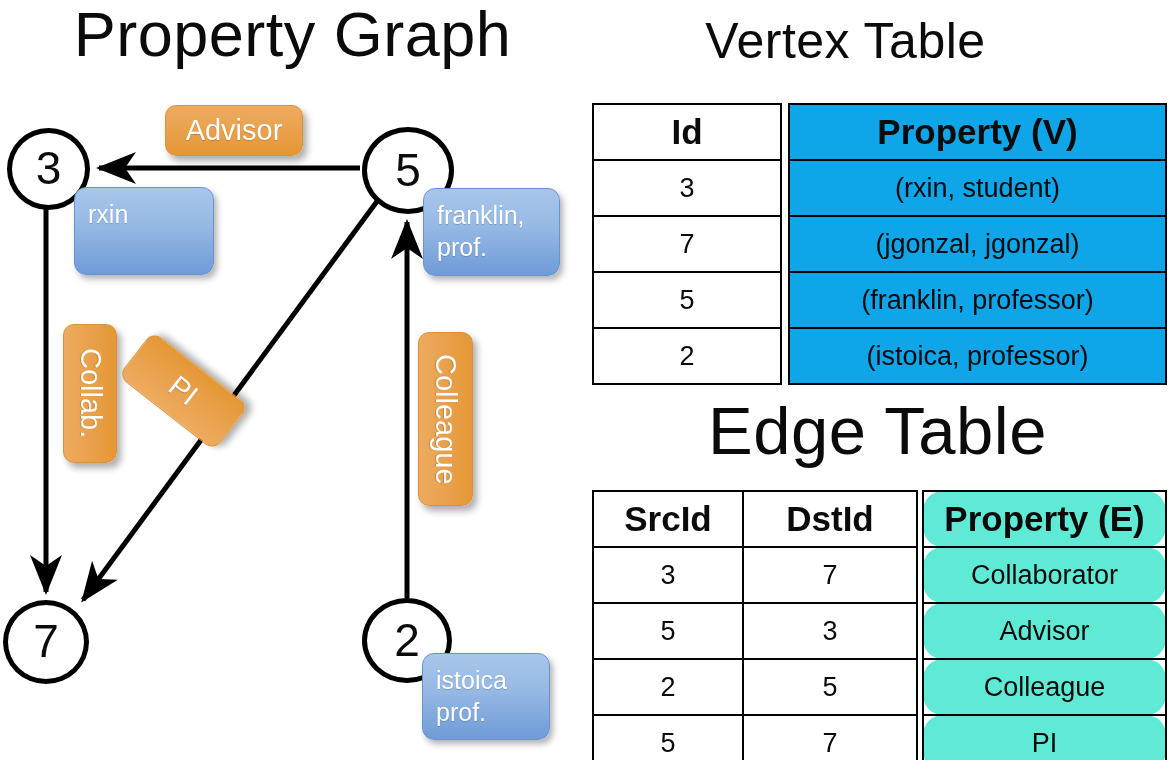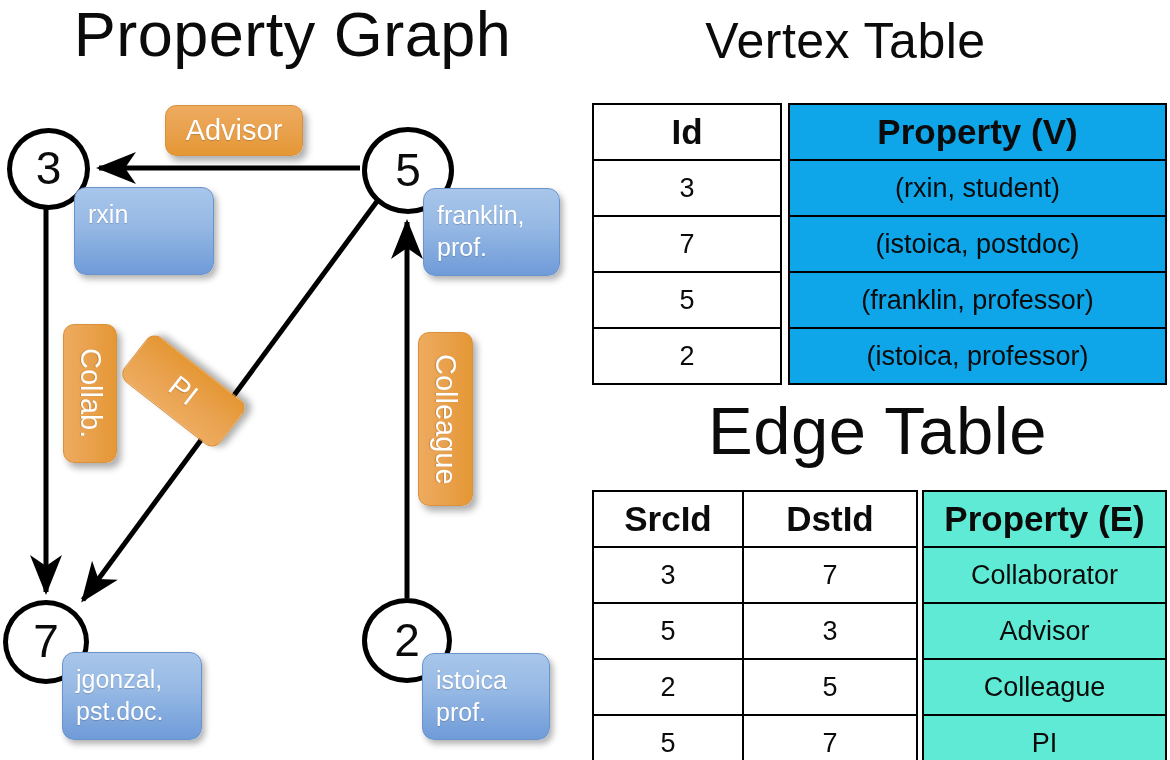--- a/index.html
+++ b/index.html
@@ -137,21 +137,21 @@
     font-weight: 700;
     font-size: 35px;
   }
   .tbl td { font-size: 27px; }
 
   #vertex-table { left: 592px; top: 103px; width: 573px; }
   #vertex-table th, #vertex-table td { height: 54px; }
   #vertex-table .prop-col { background: #0ea5e9; }
 
   #edge-table { left: 592px; top: 490px; width: 573px; }
-  #edge-table th, #edge-table td { height: 54px; }
+  #edge-table th, #edge-table td { height: 54px; border-radius: 20px; }
   #edge-table .prop-col { background: #5eead4; }
 
   
   .gapcell { border: none !important; width: 6px; background: #fff; }
 </style>
 </head>
 <body>
 
 <div class="big-title" id="title-property-graph">Property Graph</div>
 
@@ -195,24 +195,20 @@
 
   <div class="vprop" style="left:62px; top:187px; width:140px; height:88px;margin-left:12px;">
     <span>rxin</span>
   </div>
 
   <div class="vprop" style="left:423px; top:188px; width:137px; height:88px;">
     <span>franklin,</span>
     <span>prof.</span>
   </div>
 
-  <div class="vprop" style="left:62px; top:652px; width:140px; height:88px;">
-    <span>jgonzal,</span>
-    <span>pst.doc.</span>
-  </div>
 
   <div class="vprop" style="left:422px; top:653px; width:128px; height:87px;">
     <span>istoica</span>
     <span>prof.</span>
   </div>
 
   <div class="eprop horiz" style="left:165px; top:105px; width:138px; height:51px;">
     <span>Advisor</span>
   </div>
 
@@ -242,21 +238,21 @@
       <th class="prop-col">Property (V)</th>
     </tr>
     <tr>
       <td>3</td>
       <td class="gapcell"></td>
       <td class="prop-col">(rxin, student)</td>
     </tr>
     <tr>
       <td>7</td>
       <td class="gapcell"></td>
-      <td class="prop-col">(istoica, postdoc)</td>
+      <td class="prop-col">(jgonzal, jgonzal)</td>
     </tr>
     <tr>
       <td>5</td>
       <td class="gapcell"></td>
       <td class="prop-col">(franklin, professor)</td>
     </tr>
     <tr>
       <td>2</td>
       <td class="gapcell"></td>
       <td class="prop-col">(istoica, professor)</td>

